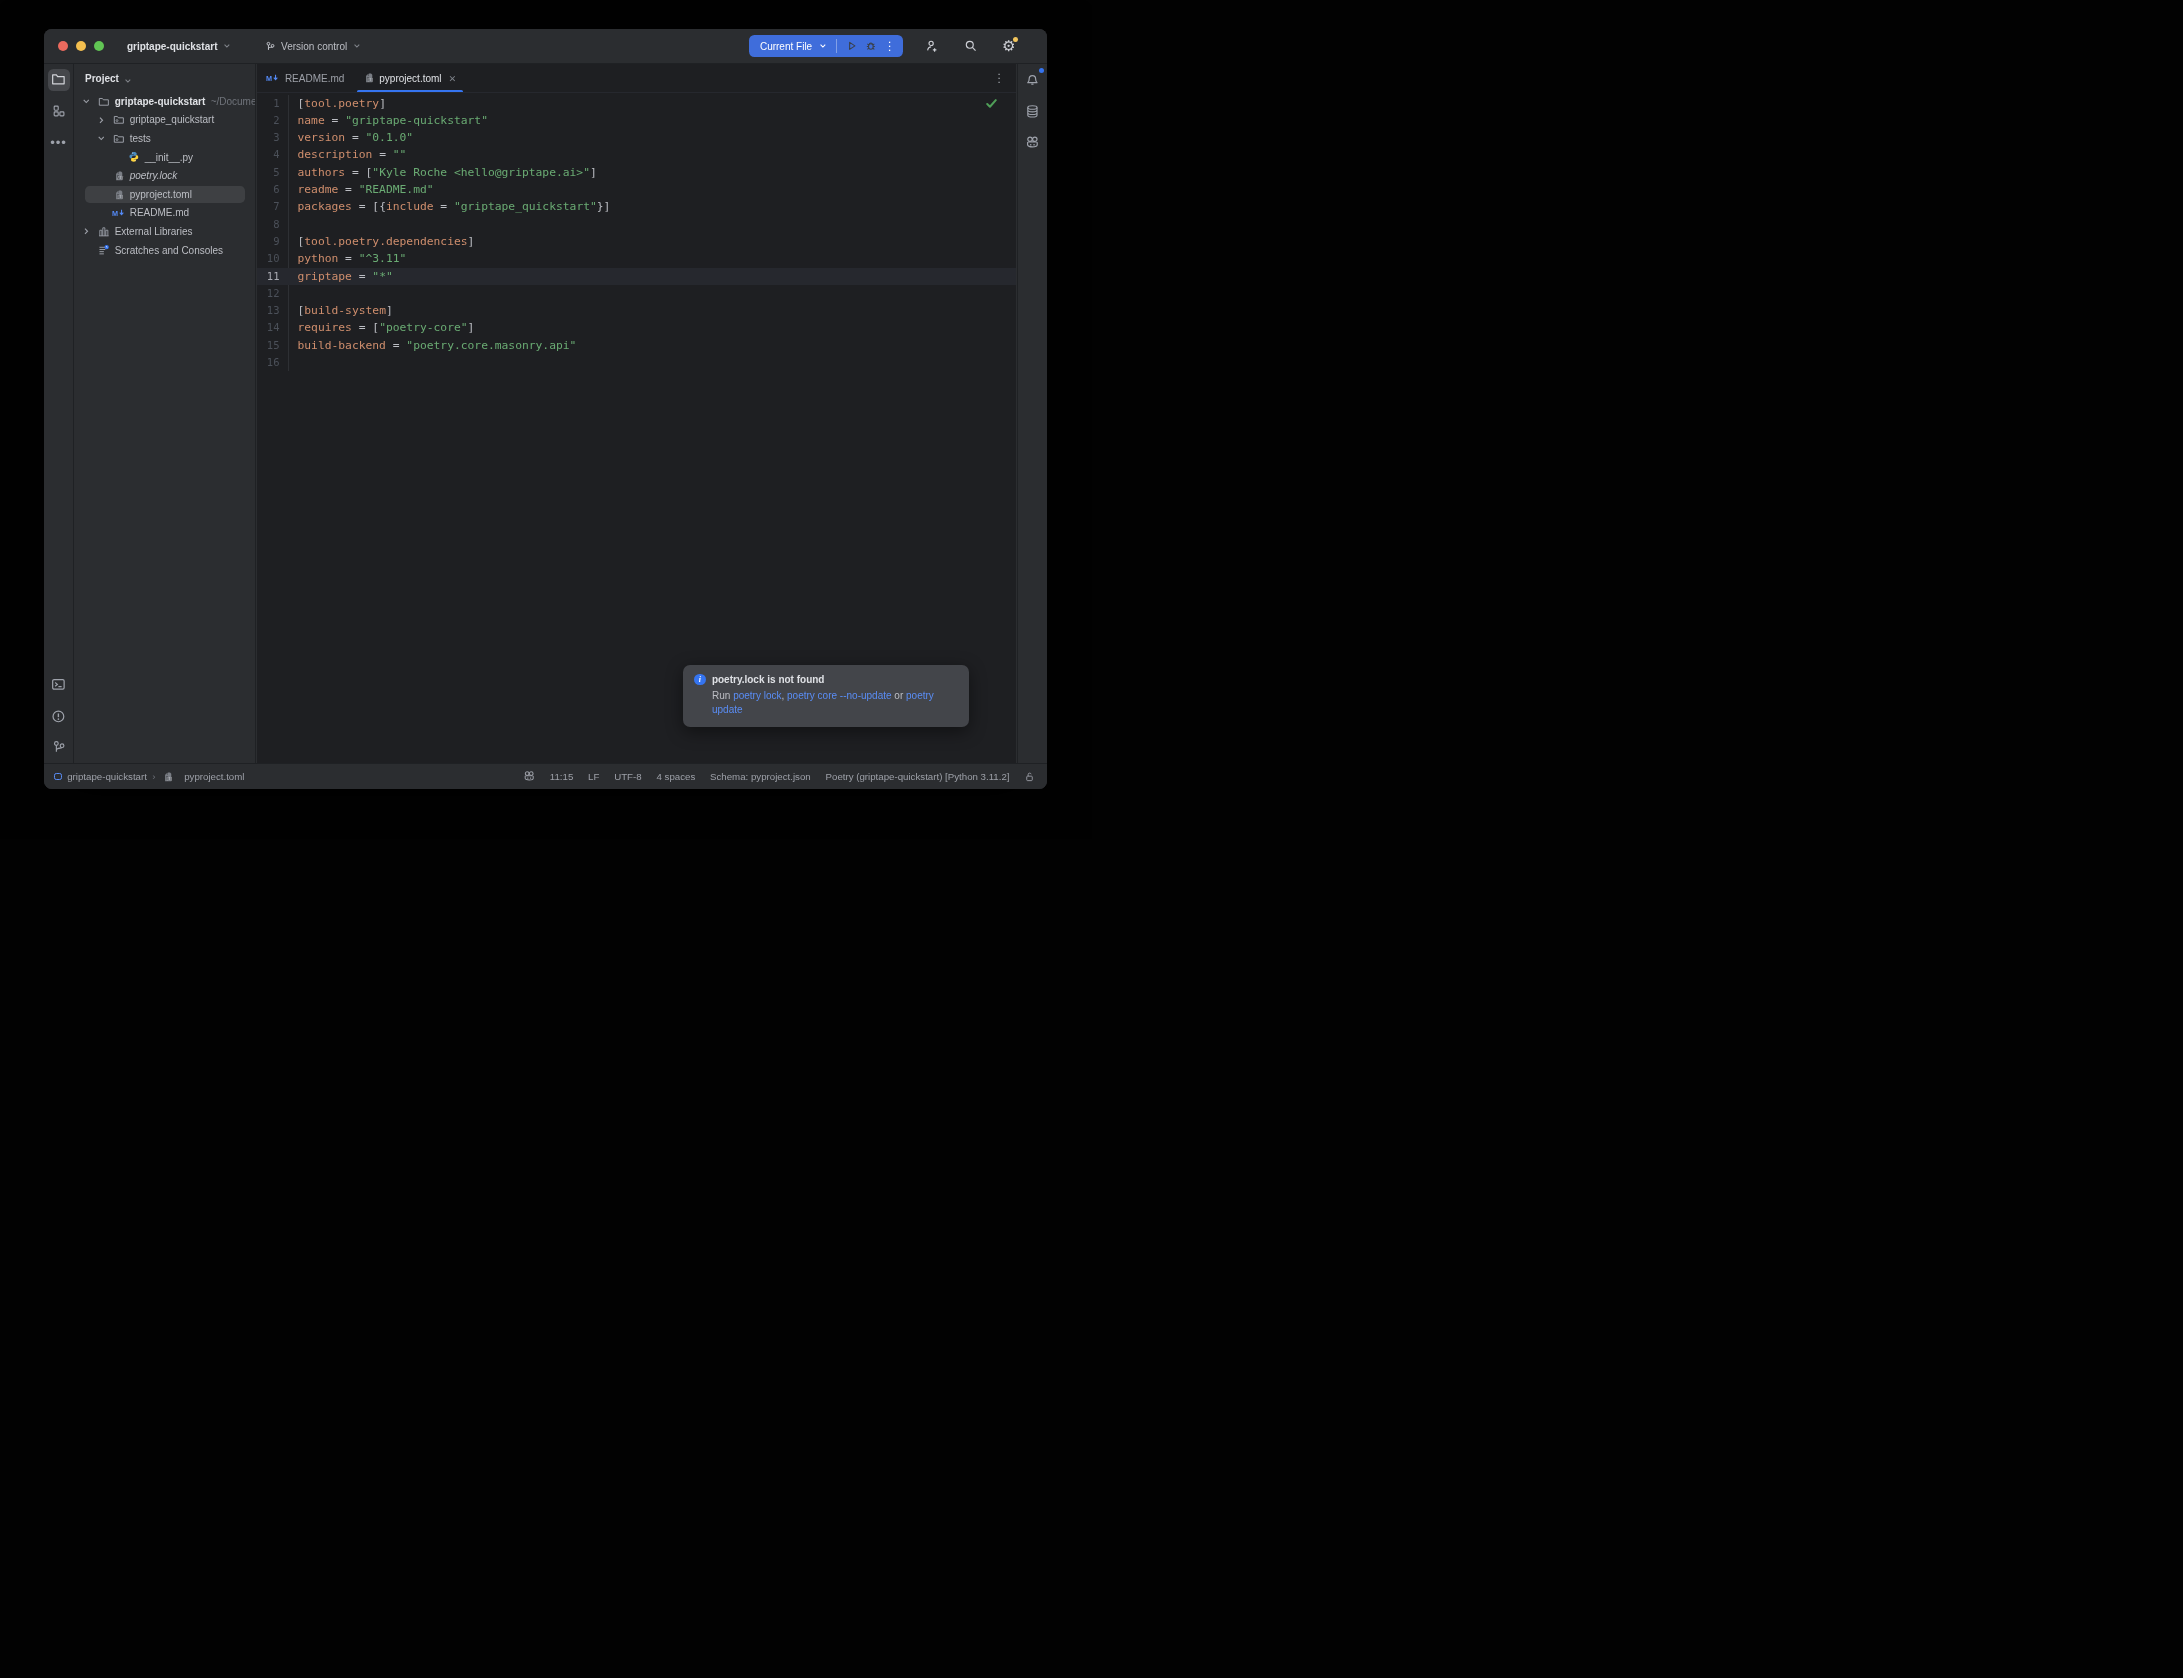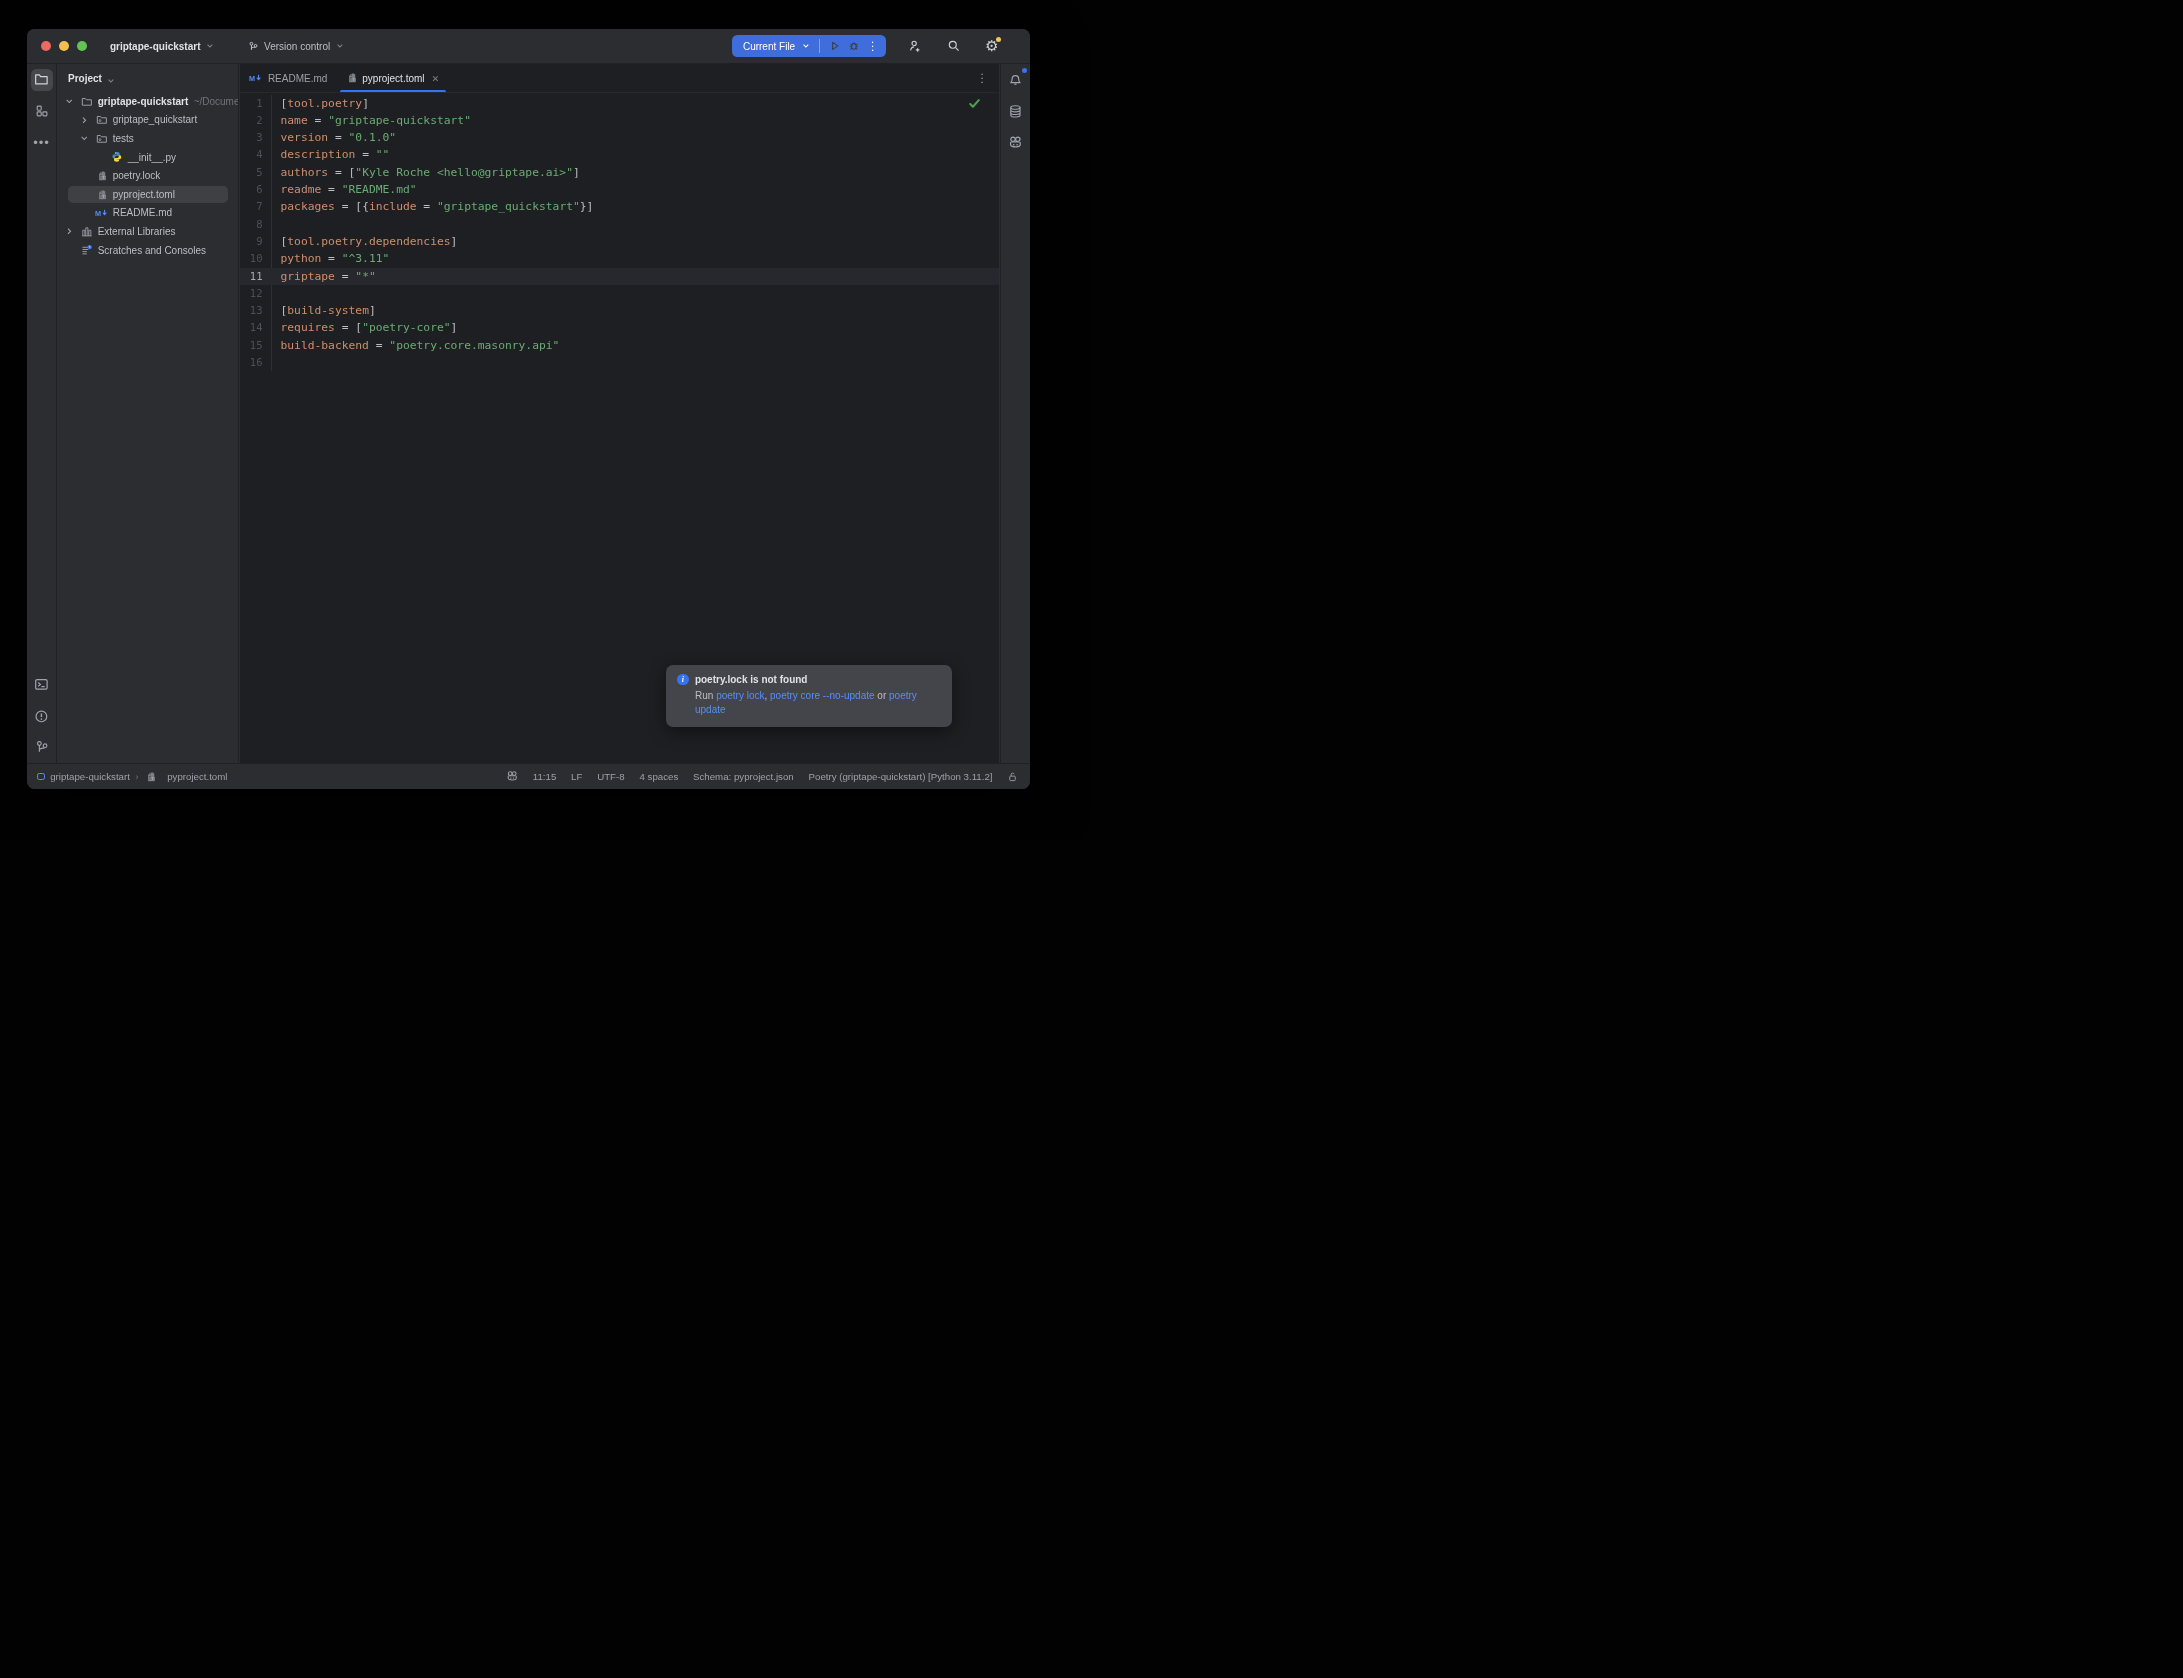--- a/index.html
+++ b/index.html
@@ -19,21 +19,21 @@
     --str:#6aab73;
     --link:#5a8df5;
     --sel:#3e4043;
     --activeline:#26282e;
     --check:#4f9e58;
     --notif:#43454a;
   }
   *{box-sizing:border-box;margin:0;padding:0}
   html,body{background:var(--bg-page)}
   body{width:1092px;height:839px;position:relative;font-family:"Liberation Sans",sans-serif;color:var(--text);overflow:hidden}
-  .window{position:absolute;left:27px;top:29px;width:1003px;height:760px;background:var(--bg-panel);border-radius:7.8px;overflow:hidden;box-shadow:0 18.6px 54px rgba(0,0,0,.75);font-size:10px}
+  .window{position:absolute;left:44px;top:29px;width:1003px;height:760px;background:var(--bg-panel);border-radius:7.8px;overflow:hidden;box-shadow:0 18.6px 54px rgba(0,0,0,.75);font-size:10px}
   
   .titlebar{position:absolute;left:0;top:0;right:0;height:35px;display:flex;align-items:center;border-bottom:0.8px solid var(--border);background:var(--bg-panel);z-index:5}
   .traffic{display:flex;gap:7.8px;padding:0 14px 0 14px}
   .tl{width:10px;height:10px;border-radius:50%}
   .proj-switch{display:flex;align-items:center;gap:5.4px;font-weight:bold;color:var(--text-bright);margin-left:9.3px}
   .vcs{display:flex;align-items:center;gap:5.4px;color:var(--text);margin-left:34px}
   .chev{opacity:.75}
   .tb-right{margin-left:auto;display:flex;align-items:center;gap:18.6px;padding-right:28px}
   .runpill{display:flex;align-items:center;height:22.5px;background:var(--pill);border-radius:5.4px;padding:0 7.8px 0 11px;color:#fff;gap:7px}
   .runpill .sep{width:0.8px;height:13.2px;background:rgba(255,255,255,.35);margin:0 2.3px}
@@ -282,21 +282,21 @@
                 <path fill="#4b8bbe" d="M7.9 1.2c-2 0-2.8.9-2.8 2v1h3v.6H4.2c-1.2 0-2.2 1-2.2 2.7 0 1.8 1 2.7 2.2 2.7h1.1V8.4c0-1.1 1-2 2.1-2h2.8c1 0 1.6-.8 1.6-1.7V3.2c0-1.1-1.4-2-3.9-2z"></path>
                 <path fill="#ffd43b" d="M8.1 14.8c2 0 2.8-.9 2.8-2v-1h-3v-.6h3.9c1.2 0 2.2-1 2.2-2.7 0-1.8-1-2.7-2.2-2.7h-1.1v1.8c0 1.1-1 2-2.1 2H5.8c-1 0-1.6.8-1.6 1.7v1.5c0 1.1 1.4 2 3.9 2z"></path>
                 <circle cx="6.3" cy="2.7" r=".6" fill="#fff"></circle>
                 <circle cx="9.7" cy="13.3" r=".6" fill="#fff"></circle>
               </svg>
             </span>
             <span class="tlabel">__init__.py</span>
           </div>
         </div>
         <div class="trow">
-          <div class="inner" style="padding-left: 22px;">
+          <div class="inner" style="padding-left: 22px; font-style: italic;">
             <span class="tslot"></span>
             <span class="ticon">
               <svg width="11" height="11.7" viewBox="0 0 16 17" style="font-size:13px">
                 <path d="M4.5 5.5 8 2.6v2.9z" fill="#8a8e95"></path>
                 <path d="M4.5 5.5h4V2.2h3.2L13.5 4v11H4.5z" fill="#7a7e85"></path>
                 <rect x="5.8" y="7.2" width="3" height="6.2" fill="#55585e"></rect>
                 <text x="5.9" y="12.4" font-size="5.4" fill="#d5d7db" font-family="DejaVu Sans Mono,monospace">[T]</text>
               </svg>
             </span>
             <span class="tlabel">poetry.lock</span>

